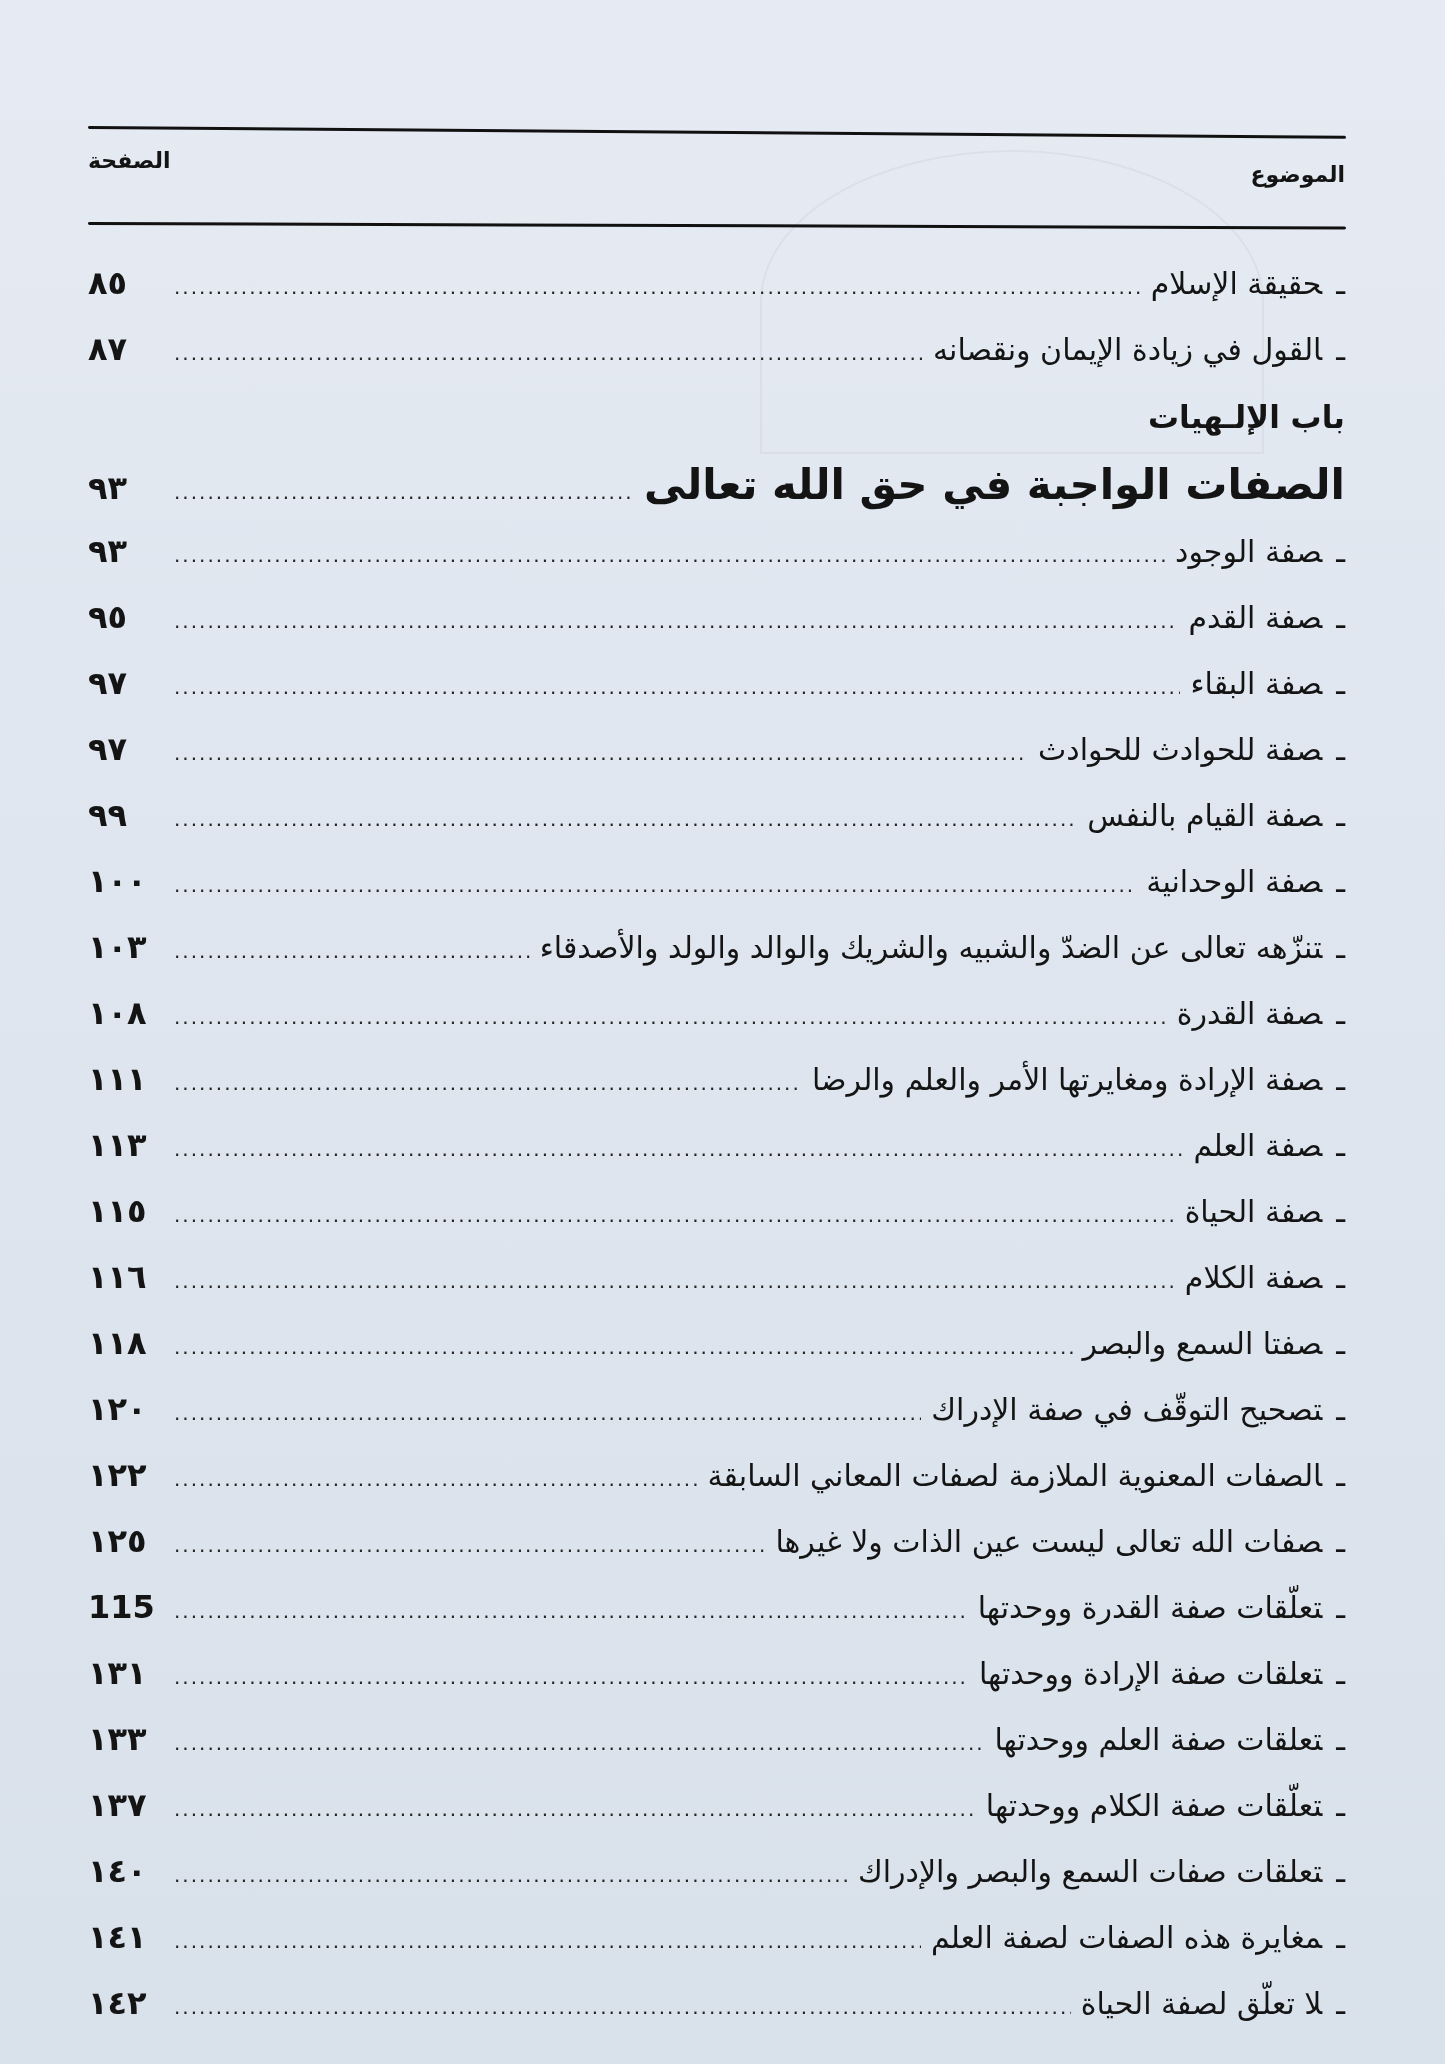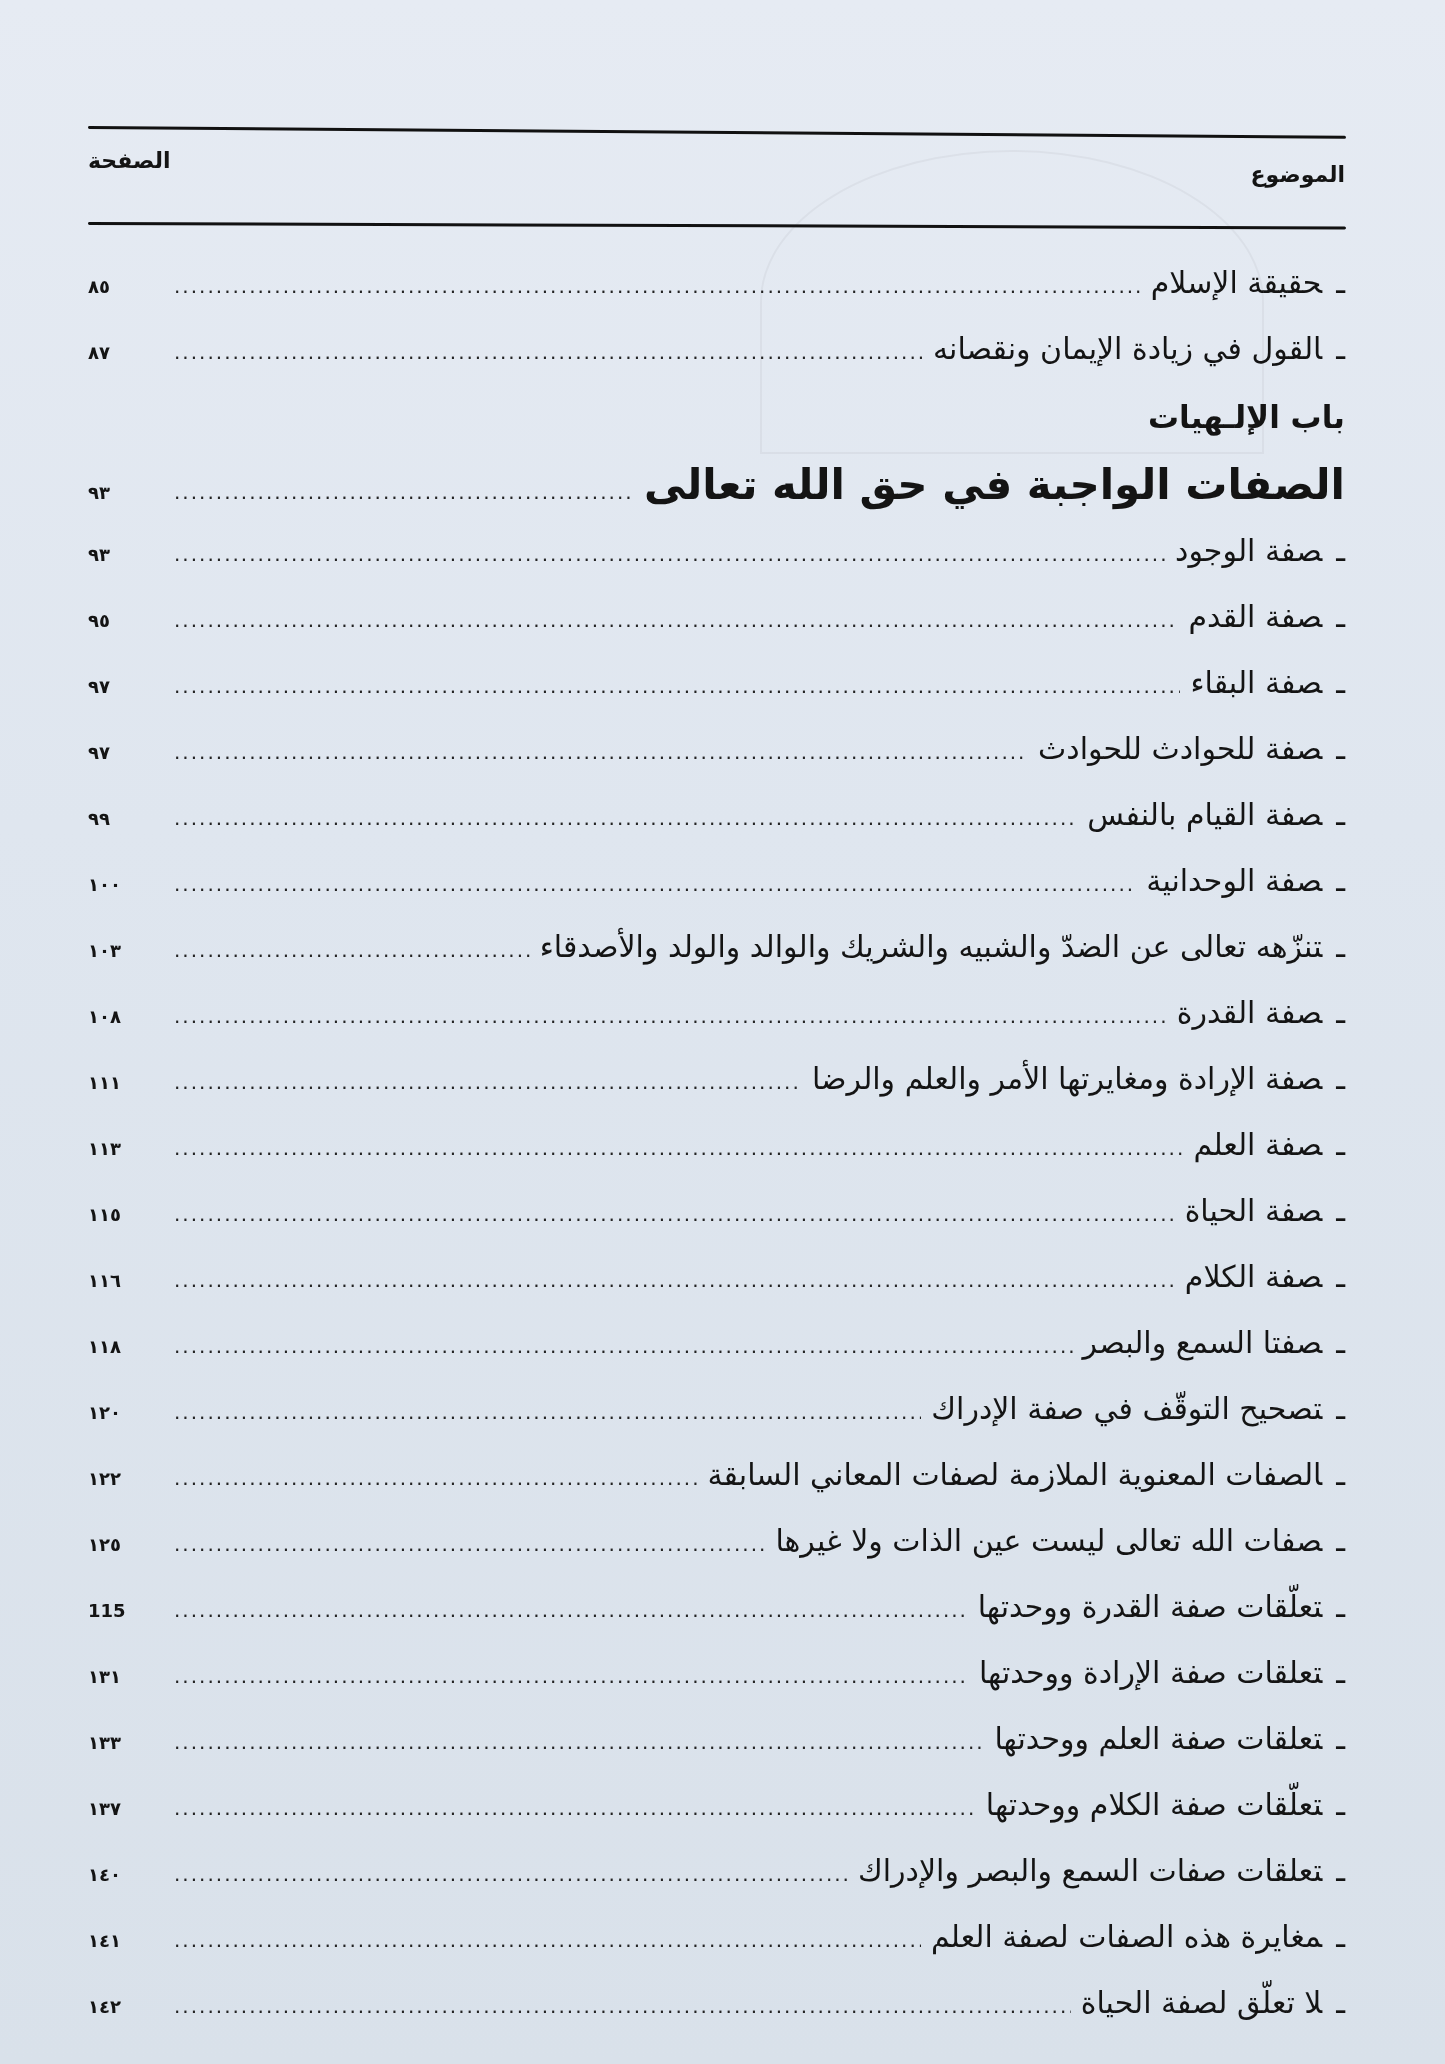--- a/index.html
+++ b/index.html
@@ -19,21 +19,21 @@
   .hdr.pagecol { left:88px; }
   .toc { position:absolute; left:88px; right:100px; top:250px; list-style:none; margin:0; padding:0; }
   .row {
     display:flex; flex-direction:row-reverse; align-items:baseline;
     height:66px; line-height:66px; direction:ltr;
   }
   .row .title { direction:rtl; white-space:nowrap; font-size:30px; padding-left:10px; }
   .row .title .dash { margin-left:14px; }
   .row .dots { flex:1; overflow:hidden; white-space:nowrap; font-size:20px; letter-spacing:2px; color:#222; direction:ltr; text-align:left; padding-left:14px; }
   .row .dots::before { content:"........................................................................................................................................................................................................................"; }
-  .row .num { width:72px; text-align:left; font-size:18px; font-weight:bold; direction:rtl; unicode-bidi:plaintext; }
+  .row .num { width:72px; text-align:left; font-size:32px; font-weight:bold; direction:rtl; unicode-bidi:plaintext; }
   .row.bold .title { font-weight:bold; font-size:42px; }
   .section { height:70px; line-height:70px; text-align:right; font-weight:bold; font-size:31px; direction:rtl; padding-left:70px; }
   .ghost { position:absolute; left:760px; top:150px; width:500px; height:300px; border:2px solid rgba(0,0,0,0.04); border-radius:50% 50% 0 0; pointer-events:none; }
 </style>
 </head>
 <body>
 
 <div class="page">
   <div class="ghost"></div>
 

